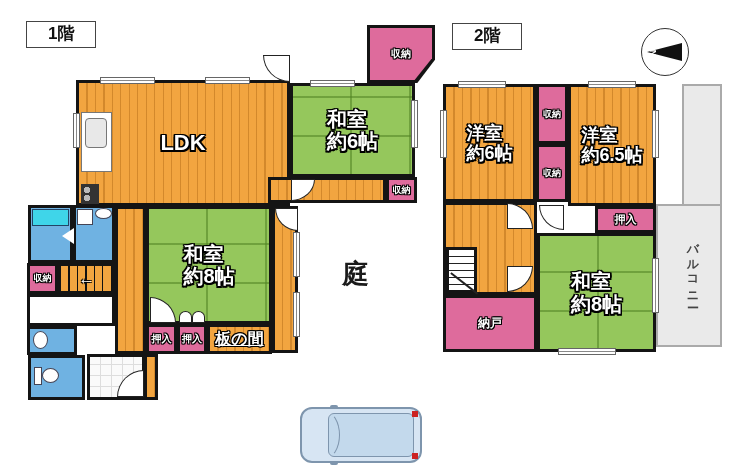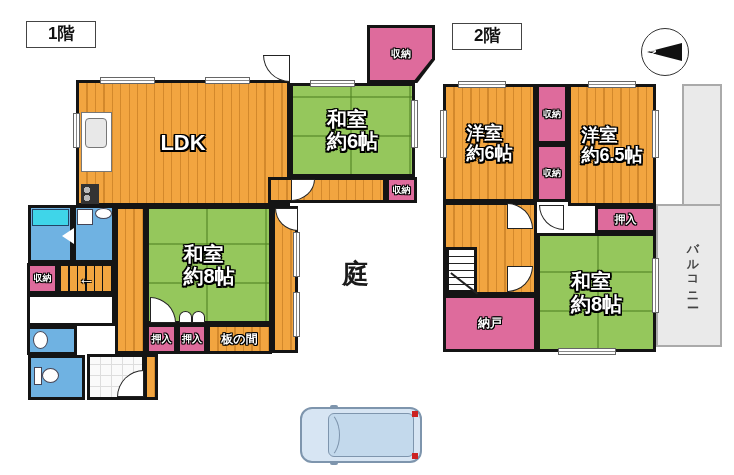--- a/index.html
+++ b/index.html
@@ -148,21 +148,21 @@
   <div class="abs room tile" style="left:87px;top:354px;width:58px;height:46px;"></div>
   <div class="abs room wood" style="left:145px;top:354px;width:13px;height:46px;border-left-width:2px;"></div>
 
   <div class="abs room closet" style="left:146px;top:324px;width:31px;height:30px;">
     <span class="rl-sm" style="font-size:10px;">押入</span>
   </div>
   <div class="abs room closet" style="left:177px;top:324px;width:30px;height:30px;">
     <span class="rl-sm" style="font-size:10px;">押入</span>
   </div>
   <div class="abs room wood" style="left:207px;top:324px;width:65px;height:30px;">
-    <span class="rl-sm" style="font-size:12px;">板の間</span>
+    <span class="rl-sm" style="font-size:16px;text-decoration:underline;">板の間</span>
   </div>
 
   <div class="abs door q-bl" style="left:263px;top:55px;width:27px;height:27px;"></div>
   <div class="abs door q-br" style="left:291px;top:179px;width:24px;height:22px;"></div>
   <div class="abs door q-tr" style="left:150px;top:297px;width:26px;height:26px;"></div>
   <div class="abs door half-up" style="left:179px;top:311px;width:13px;height:12px;"></div>
   <div class="abs door half-up" style="left:192px;top:311px;width:13px;height:12px;"></div>
   <div class="abs door q-tl" style="left:117px;top:370px;width:27px;height:27px;"></div>
   <div class="abs door q-bl" style="left:275px;top:208px;width:23px;height:23px;"></div>
 

